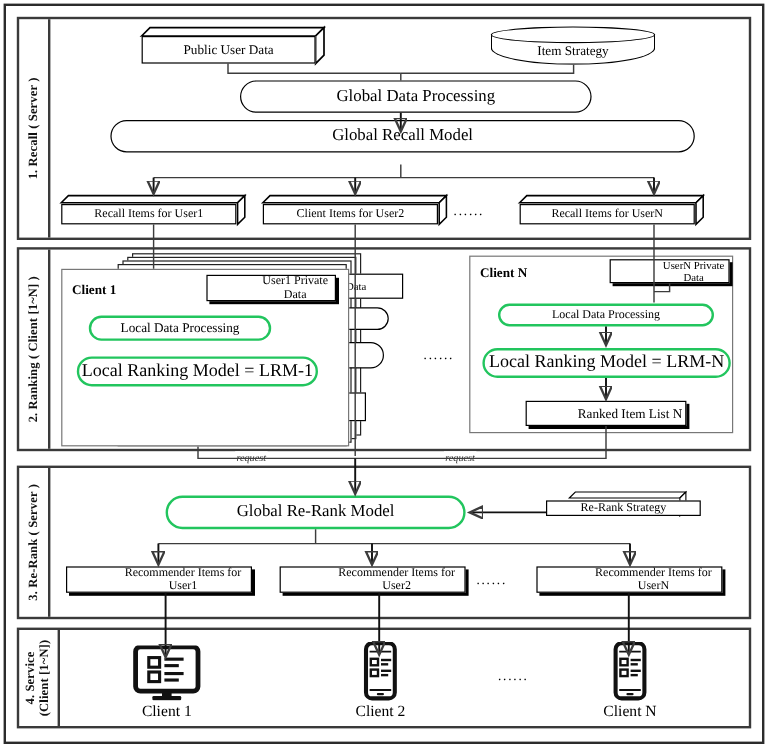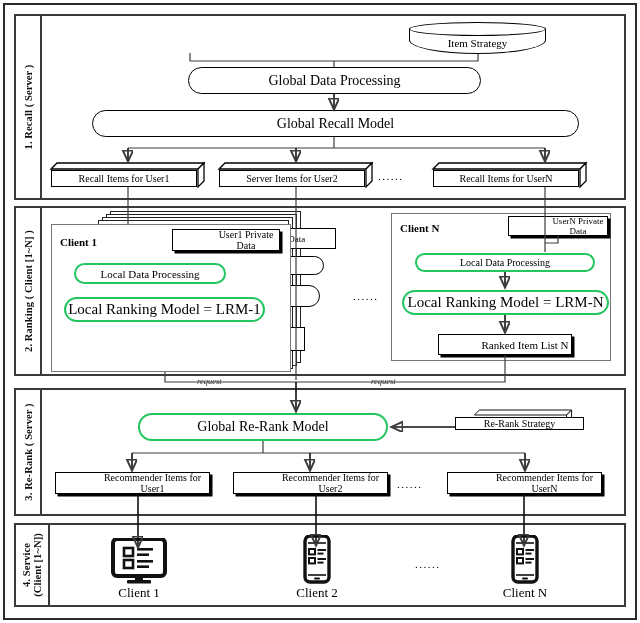--- a/index.html
+++ b/index.html
@@ -63,49 +63,56 @@
 <div id="page">
 
   <div class="outer-frame"></div>
 
   <div class="section" style="left:14px;top:14px;width:612px;height:186px;">
     <div class="sec-label-cell">
       <span class="sec-label">1. Recall ( Server )</span>
     </div>
   </div>
 
+  <div class="box3d" style="left:118px;top:23px;width:152px;height:30px;">
+    <svg class="top" width="152" height="30" viewBox="0 0 152 30">
+      <polygon points="0,7 7,0 152,0 145,7" fill="#ffffff" stroke="#000" stroke-width="1.4"></polygon>
+      <polygon points="145,7 152,0 152,23 145,30" fill="#ffffff" stroke="#000" stroke-width="1.4"></polygon>
+    </svg>
+    <div class="face t11">Public User Data</div>
+  </div>
 
   <div class="cyl" style="left:409px;top:22px;width:137px;height:32px;">
     <div class="cyl-body"></div>
     <div class="cyl-top"></div>
     <div class="cyl-txt t11">Item Strategy</div>
   </div>
 
-  <div class="node stadium t14" style="left:188px;top:67px;width:293px;height:27px;">
+  <div class="node stadium t14" style="left:200px;top:67px;width:293px;height:27px;">
     <span>Global Data Processing</span>
   </div>
 
-  <div class="node stadium t14" style="left:92px;top:110px;width:487px;height:27px;">
+  <div class="node stadium t14" style="left:92px;top:100px;width:487px;height:27px;">
     <span>Global Recall Model</span>
   </div>
 
   <div class="box3d" style="left:51px;top:163px;width:153px;height:24px;">
     <svg class="top" width="153" height="24" viewBox="0 0 153 24">
       <polygon points="0,6 6,0 153,0 147,6" fill="#fff" stroke="#000" stroke-width="1.3"></polygon>
       <polygon points="147,6 153,0 153,18 147,24" fill="#fff" stroke="#000" stroke-width="1.3"></polygon>
     </svg>
     <div class="face t10">Recall Items for User1</div>
   </div>
 
   <div class="box3d" style="left:219px;top:163px;width:153px;height:24px;">
     <svg class="top" width="153" height="24" viewBox="0 0 153 24">
       <polygon points="0,6 6,0 153,0 147,6" fill="#fff" stroke="#000" stroke-width="1.3"></polygon>
       <polygon points="147,6 153,0 153,18 147,24" fill="#fff" stroke="#000" stroke-width="1.3"></polygon>
     </svg>
-    <div class="face t10">Server Items for User2</div>
+    <div class="face t10">Client Items for User2</div>
   </div>
 
   <div class="dots" style="left:378px;top:170px;">......</div>
 
   <div class="box3d" style="left:433px;top:163px;width:153px;height:24px;">
     <svg class="top" width="153" height="24" viewBox="0 0 153 24">
       <polygon points="0,6 6,0 153,0 147,6" fill="#fff" stroke="#000" stroke-width="1.3"></polygon>
       <polygon points="147,6 153,0 153,18 147,24" fill="#fff" stroke="#000" stroke-width="1.3"></polygon>
     </svg>
     <div class="face t10">Recall Items for UserN</div>

